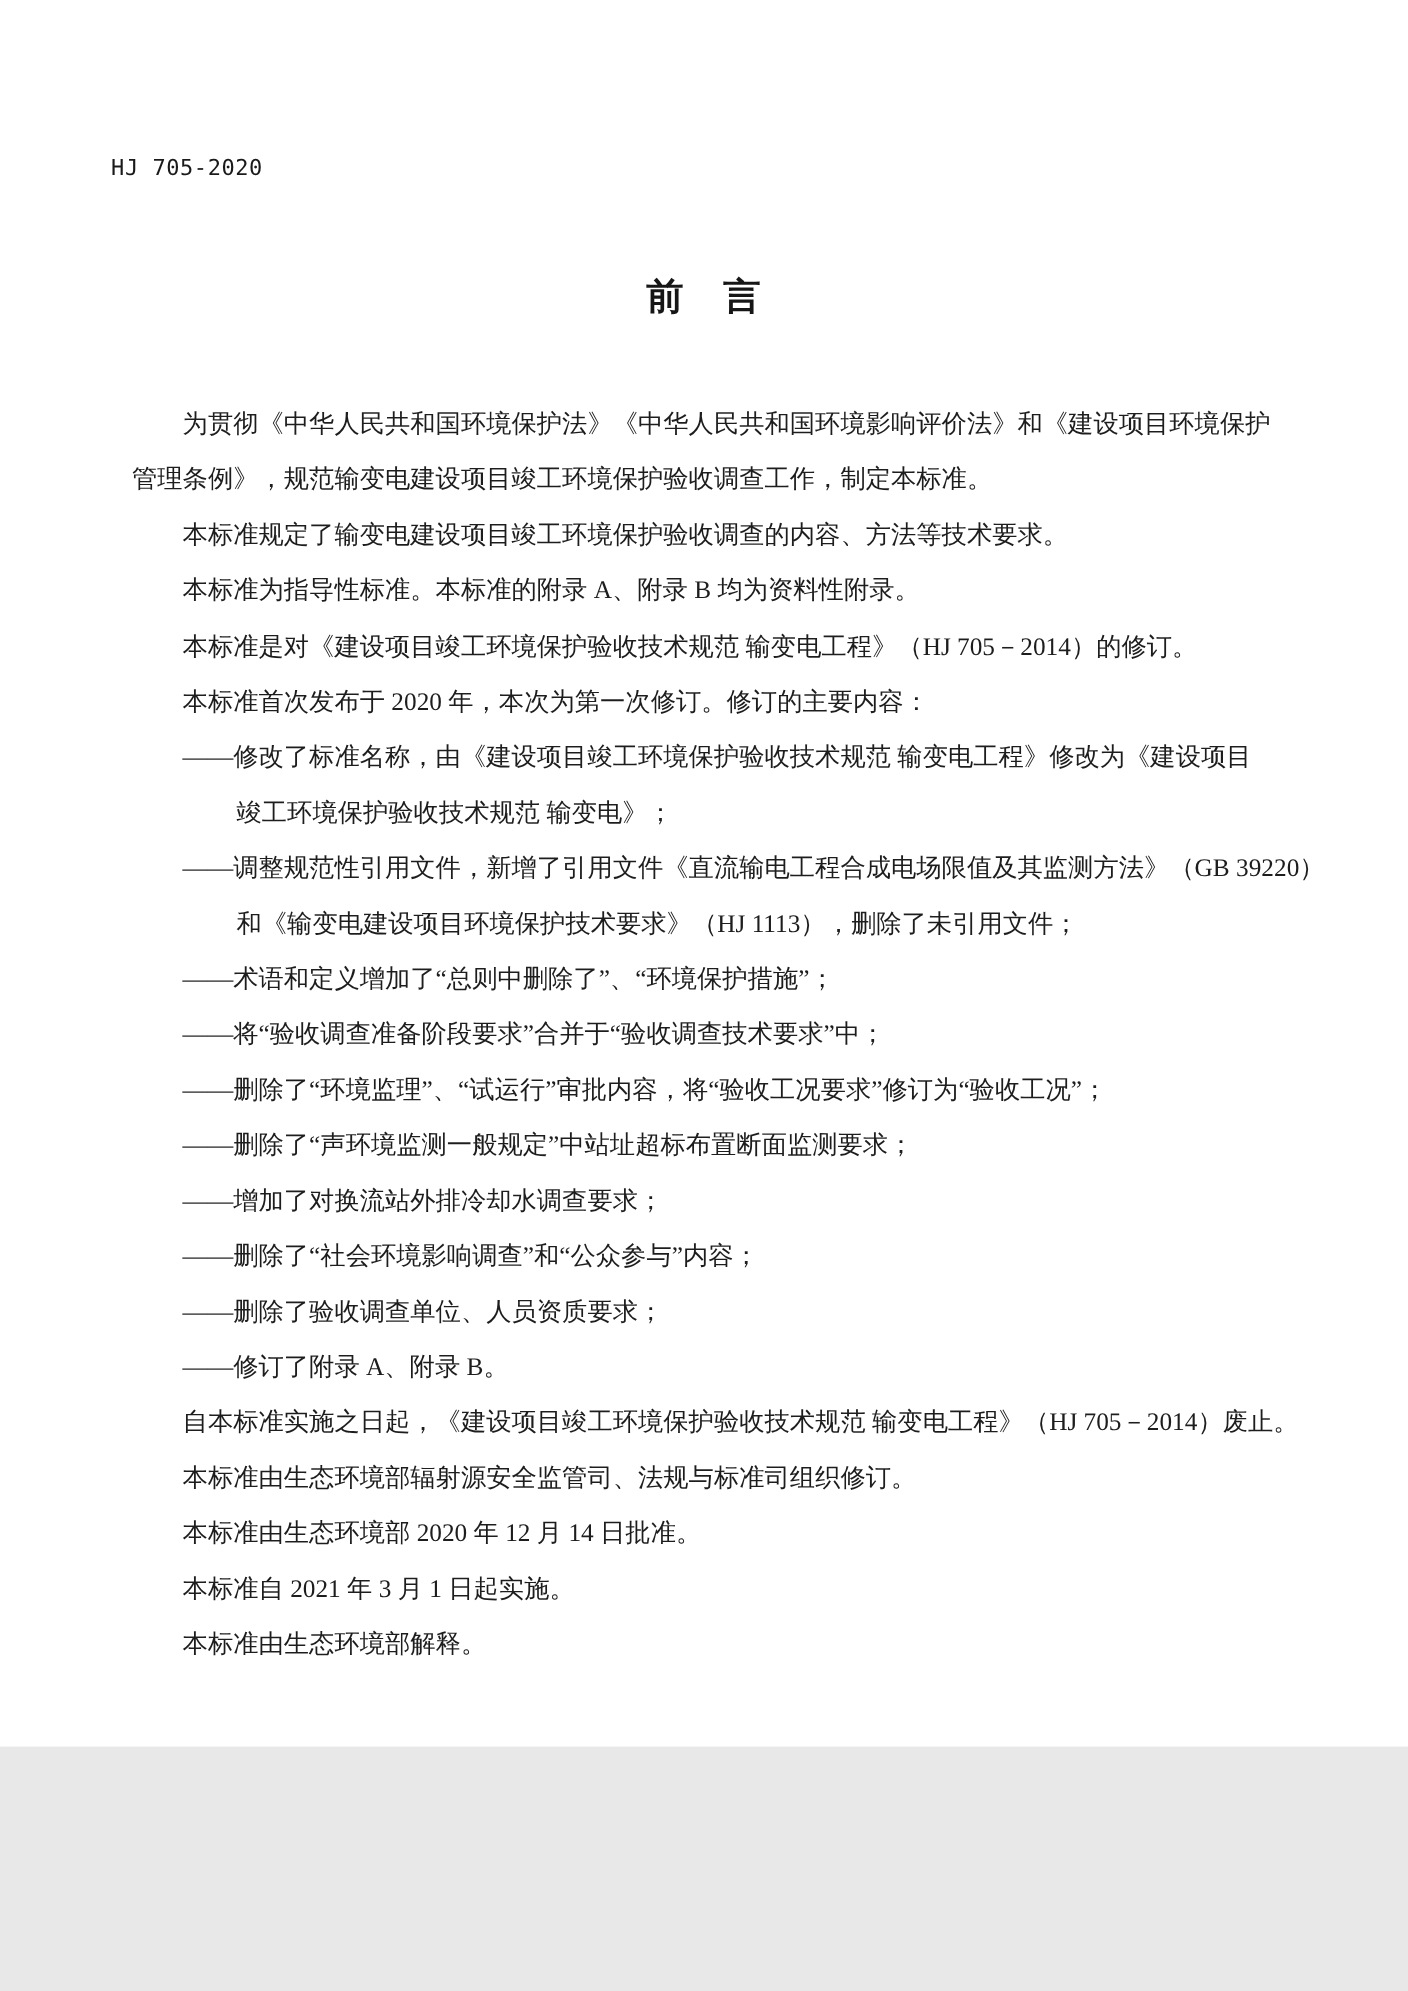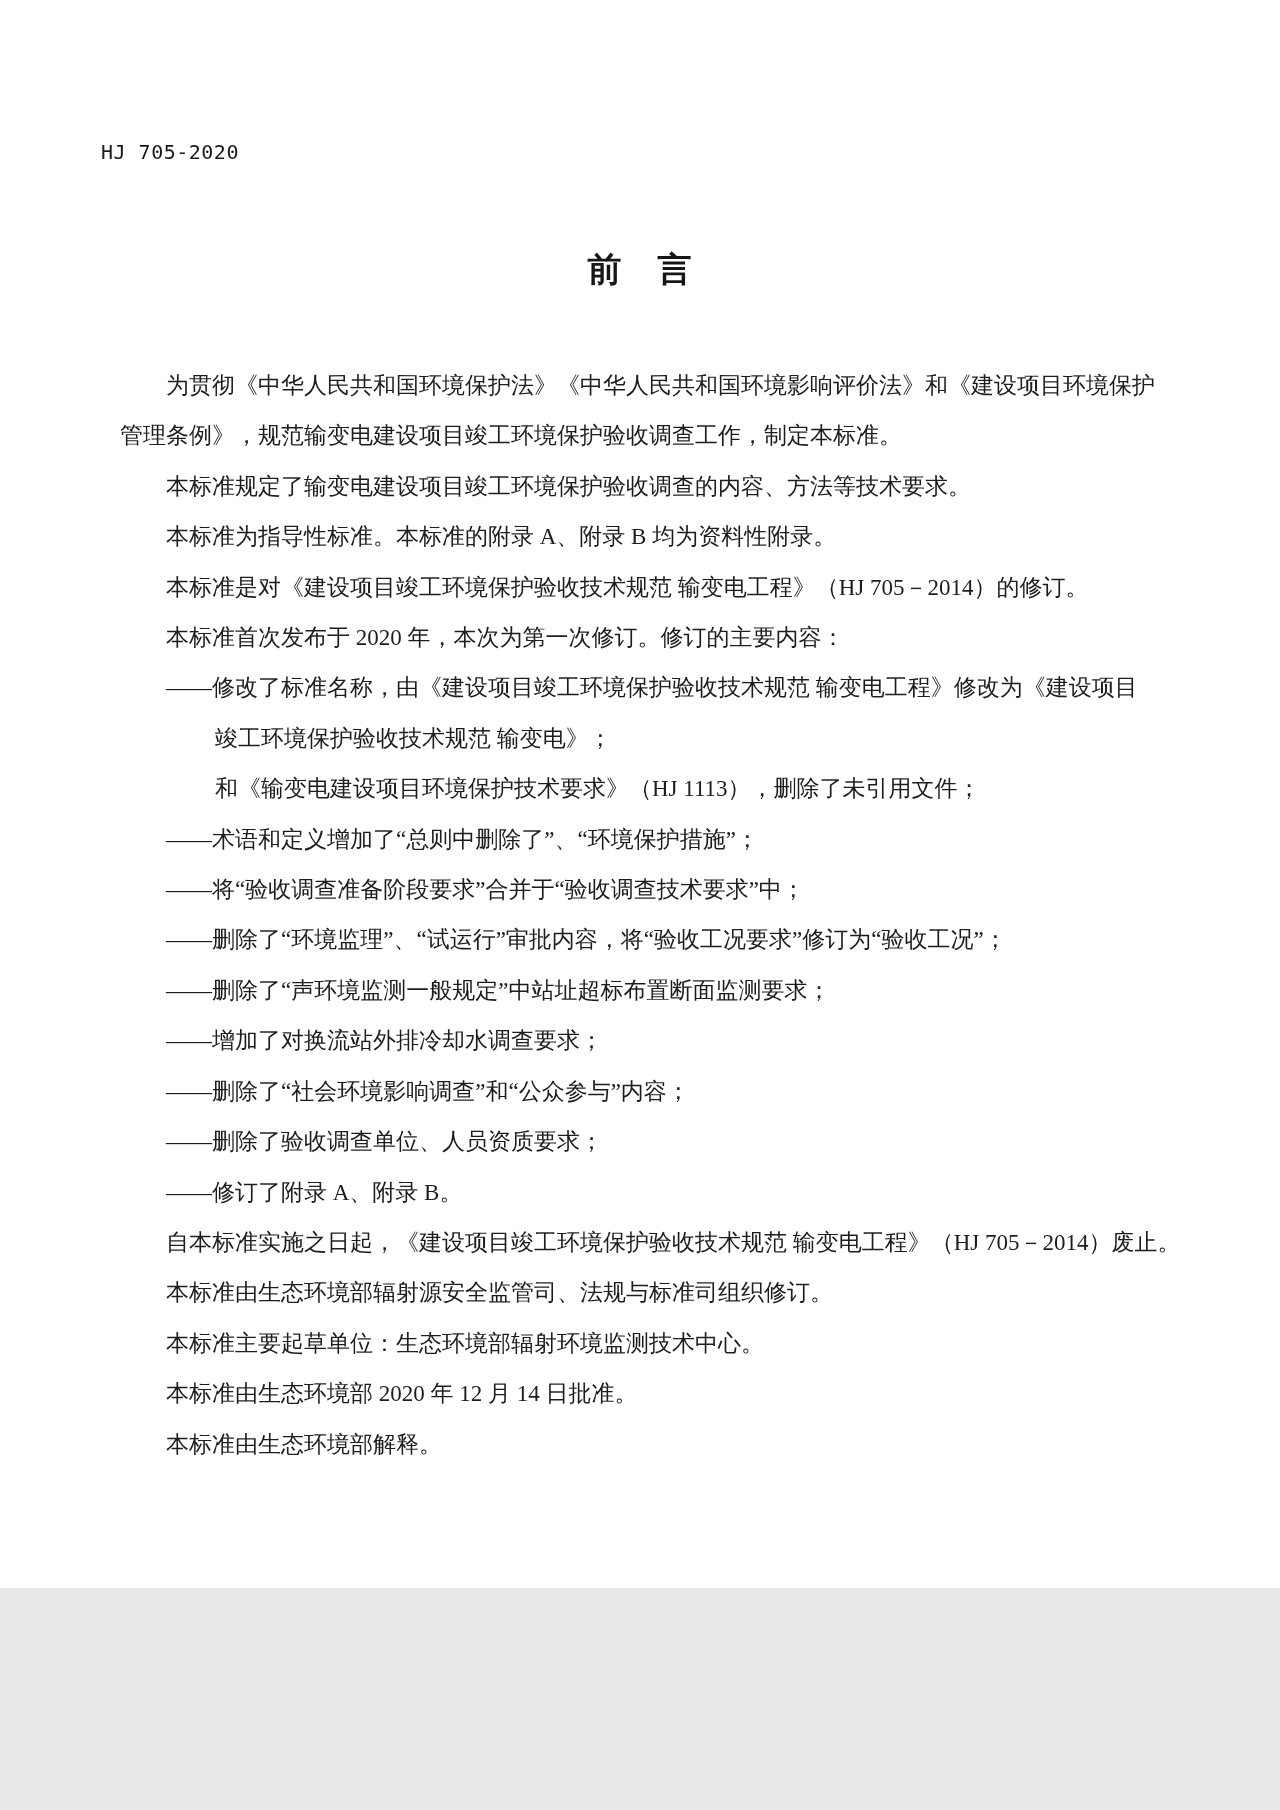--- a/index.html
+++ b/index.html
@@ -71,31 +71,32 @@
 
   <div class="content">
     <p class="line indent">为贯彻《中华人民共和国环境保护法》《中华人民共和国环境影响评价法》和《建设项目环境保护</p>
     <p class="line flush">管理条例》，规范输变电建设项目竣工环境保护验收调查工作，制定本标准。</p>
     <p class="line indent">本标准规定了输变电建设项目竣工环境保护验收调查的内容、方法等技术要求。</p>
     <p class="line indent">本标准为指导性标准。本标准的附录 A、附录 B 均为资料性附录。</p>
     <p class="line indent">本标准是对《建设项目竣工环境保护验收技术规范 输变电工程》（HJ 705－2014）的修订。</p>
     <p class="line indent">本标准首次发布于 2020 年，本次为第一次修订。修订的主要内容：</p>
     <p class="line dash">——修改了标准名称，由《建设项目竣工环境保护验收技术规范 输变电工程》修改为《建设项目</p>
     <p class="line hang">竣工环境保护验收技术规范 输变电》；</p>
+    <p class="line dash">——调整规范性引用文件，新增了引用文件《直流输电工程合成电场限值及其监测方法》（GB 39220）</p>
     <p class="line hang">和《输变电建设项目环境保护技术要求》（HJ 1113），删除了未引用文件；</p>
     <p class="line dash">——术语和定义增加了“总则中删除了”、“环境保护措施”；</p>
     <p class="line dash">——将“验收调查准备阶段要求”合并于“验收调查技术要求”中；</p>
     <p class="line dash">——删除了“环境监理”、“试运行”审批内容，将“验收工况要求”修订为“验收工况”；</p>
     <p class="line dash">——删除了“声环境监测一般规定”中站址超标布置断面监测要求；</p>
     <p class="line dash">——增加了对换流站外排冷却水调查要求；</p>
     <p class="line dash">——删除了“社会环境影响调查”和“公众参与”内容；</p>
     <p class="line dash">——删除了验收调查单位、人员资质要求；</p>
     <p class="line dash">——修订了附录 A、附录 B。</p>
     <p class="line indent">自本标准实施之日起，《建设项目竣工环境保护验收技术规范 输变电工程》（HJ 705－2014）废止。</p>
     <p class="line indent">本标准由生态环境部辐射源安全监管司、法规与标准司组织修订。</p>
-    <p class="line indent">本标准主要起草单位：生态环境部辐射环境监测技术中心。</p>
     <p class="line indent">本标准由生态环境部 2020 年 12 月 14 日批准。</p>
+    <p class="line indent">本标准自 2021 年 3 月 1 日起实施。</p>
     <p class="line indent">本标准由生态环境部解释。</p>
   </div>
 
   <div class="page-number">ii</div>
 
 </div>
 
 </body></html>

